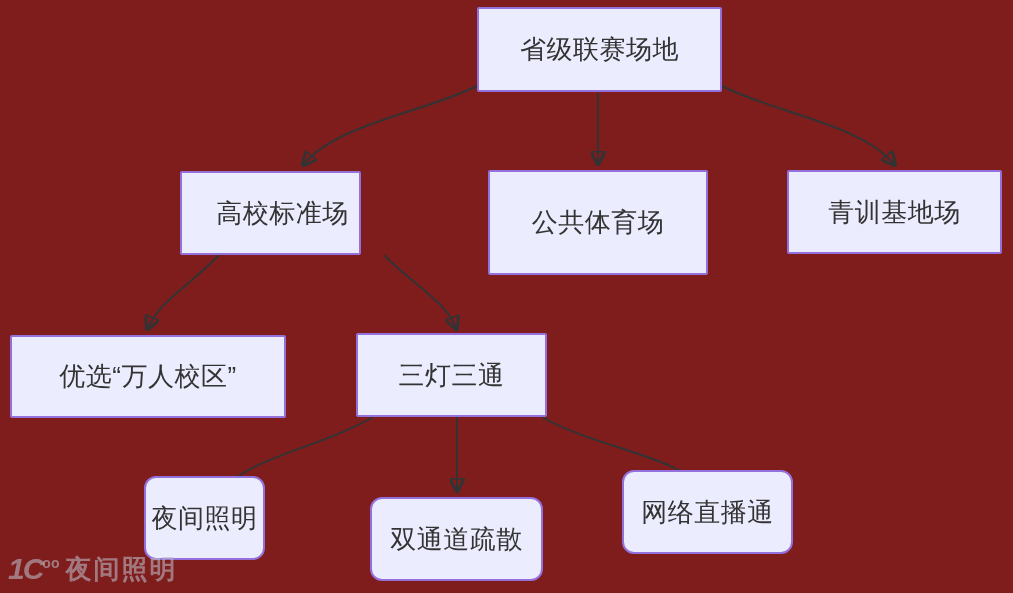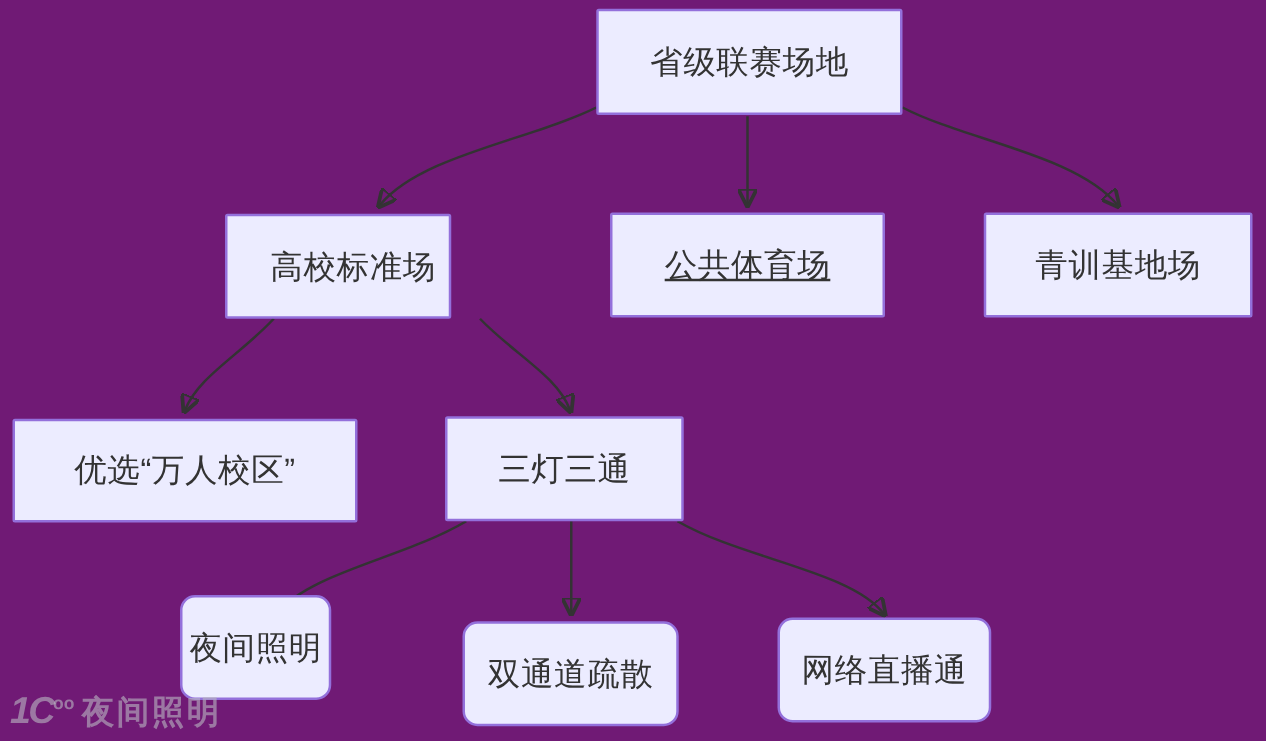--- a/index.html
+++ b/index.html
@@ -8,21 +8,21 @@
     background: #ffffff;
     width: 1013px;
     height: 593px;
     overflow: hidden;
     font-family: "Liberation Sans", "DejaVu Sans", sans-serif;
   }
   .canvas {
     position: relative;
     width: 1013px;
     height: 593px;
-    background: #701a75;
+    background: #7f1d1d;
   }
   .edge-layer {
     position: absolute;
     left: 0; top: 0;
     width: 1013px;
     height: 593px;
     pointer-events: none;
   }
   .edge-layer path {
     fill: none;
@@ -42,27 +42,27 @@
     letter-spacing: 0.5px;
     text-align: center;
     border-radius: 2px;
   }
   .node.rounded {
     border-radius: 12px;
   }
   
   .n-root        { left: 477px; top:   7px; width: 245px; height: 85px; }
   .n-university  { left: 180px; top: 171px; width: 181px; height: 84px; padding-left: 24px; }
-  .n-public      { left: 488px; top: 170px; width: 220px; height: 84px; text-decoration: underline; }
+  .n-public      { left: 488px; top: 170px; width: 220px; height: 105px; }
   .n-youth       { left: 787px; top: 170px; width: 215px; height: 84px; }
   .n-campus      { left:  10px; top: 335px; width: 276px; height: 83px; align-items: center; }
   .n-three       { left: 356px; top: 333px; width: 191px; height: 84px; }
   .n-lighting    { left: 144px; top: 476px; width: 121px; height: 84px; }
   .n-evacuation  { left: 370px; top: 497px; width: 173px; height: 84px; }
-  .n-broadcast   { left: 622px; top: 494px; width: 171px; height: 84px; text-align: right; }
+  .n-broadcast   { left: 622px; top: 470px; width: 171px; height: 84px; text-align: right; }
 
   .watermark {
     position: absolute;
     left: 8px;
     bottom: 6px;
     display: flex;
     align-items: flex-start;
     gap: 6px;
     color: rgba(185, 183, 194, 0.6);
     user-select: none;

